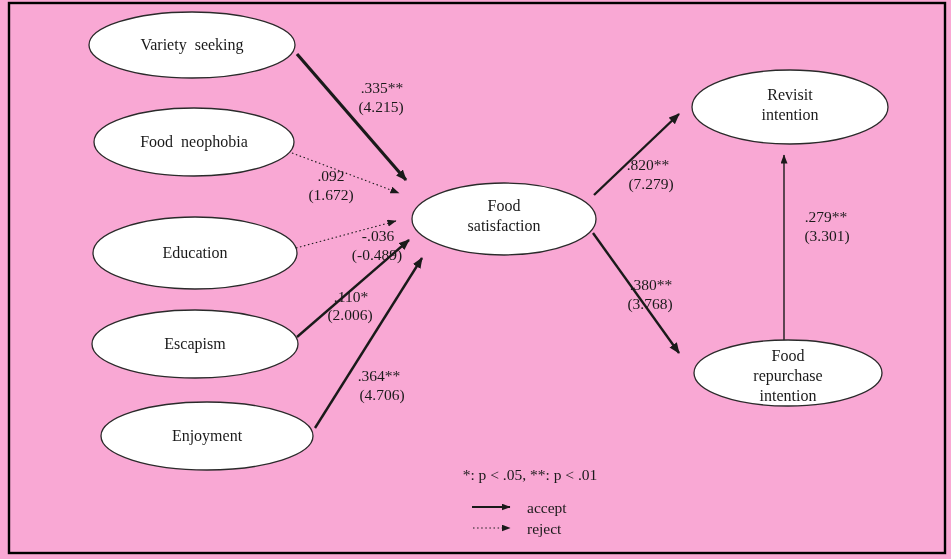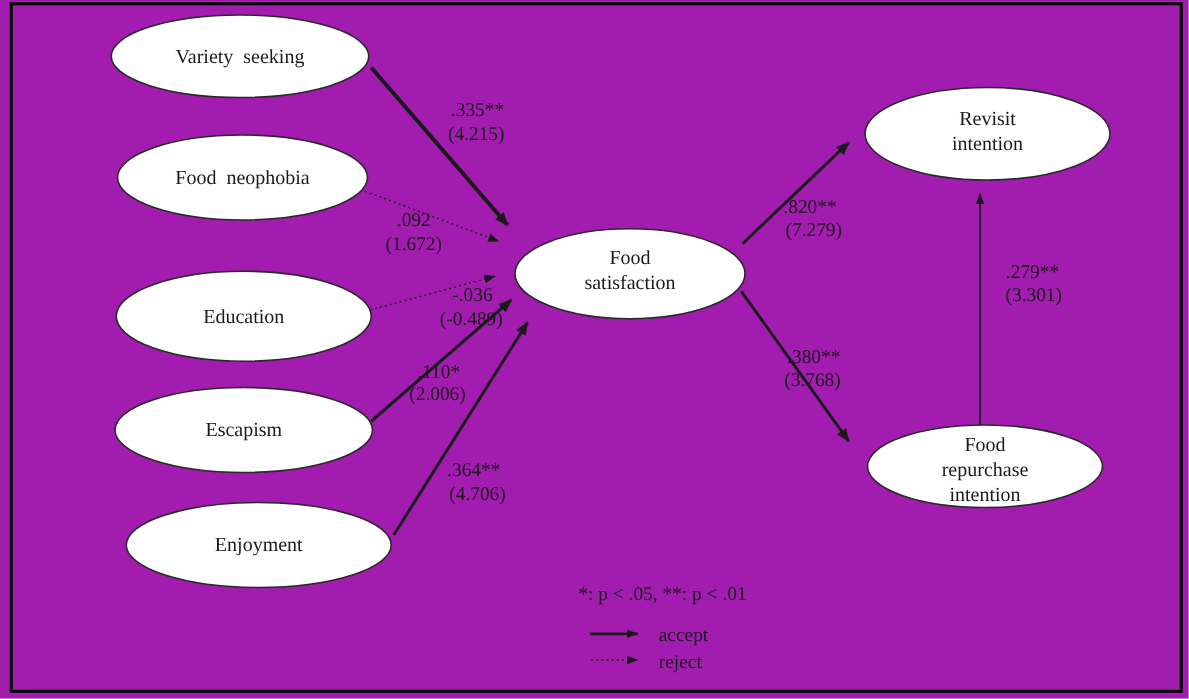--- a/index.html
+++ b/index.html
@@ -4,21 +4,21 @@
 <style>
   html, body {
     margin: 0;
     padding: 0;
     background: #ffffff;
   }
   .stage {
     position: relative;
     width: 951px;
     height: 559px;
-    background: #a21caf;
+    background: #f9a8d4;
     overflow: hidden;
   }
   svg {
     display: block;
   }
   svg text {
     font-family: "Liberation Serif", "DejaVu Serif", serif;
     fill: #1a1a1a;
   }
   .node-label {

